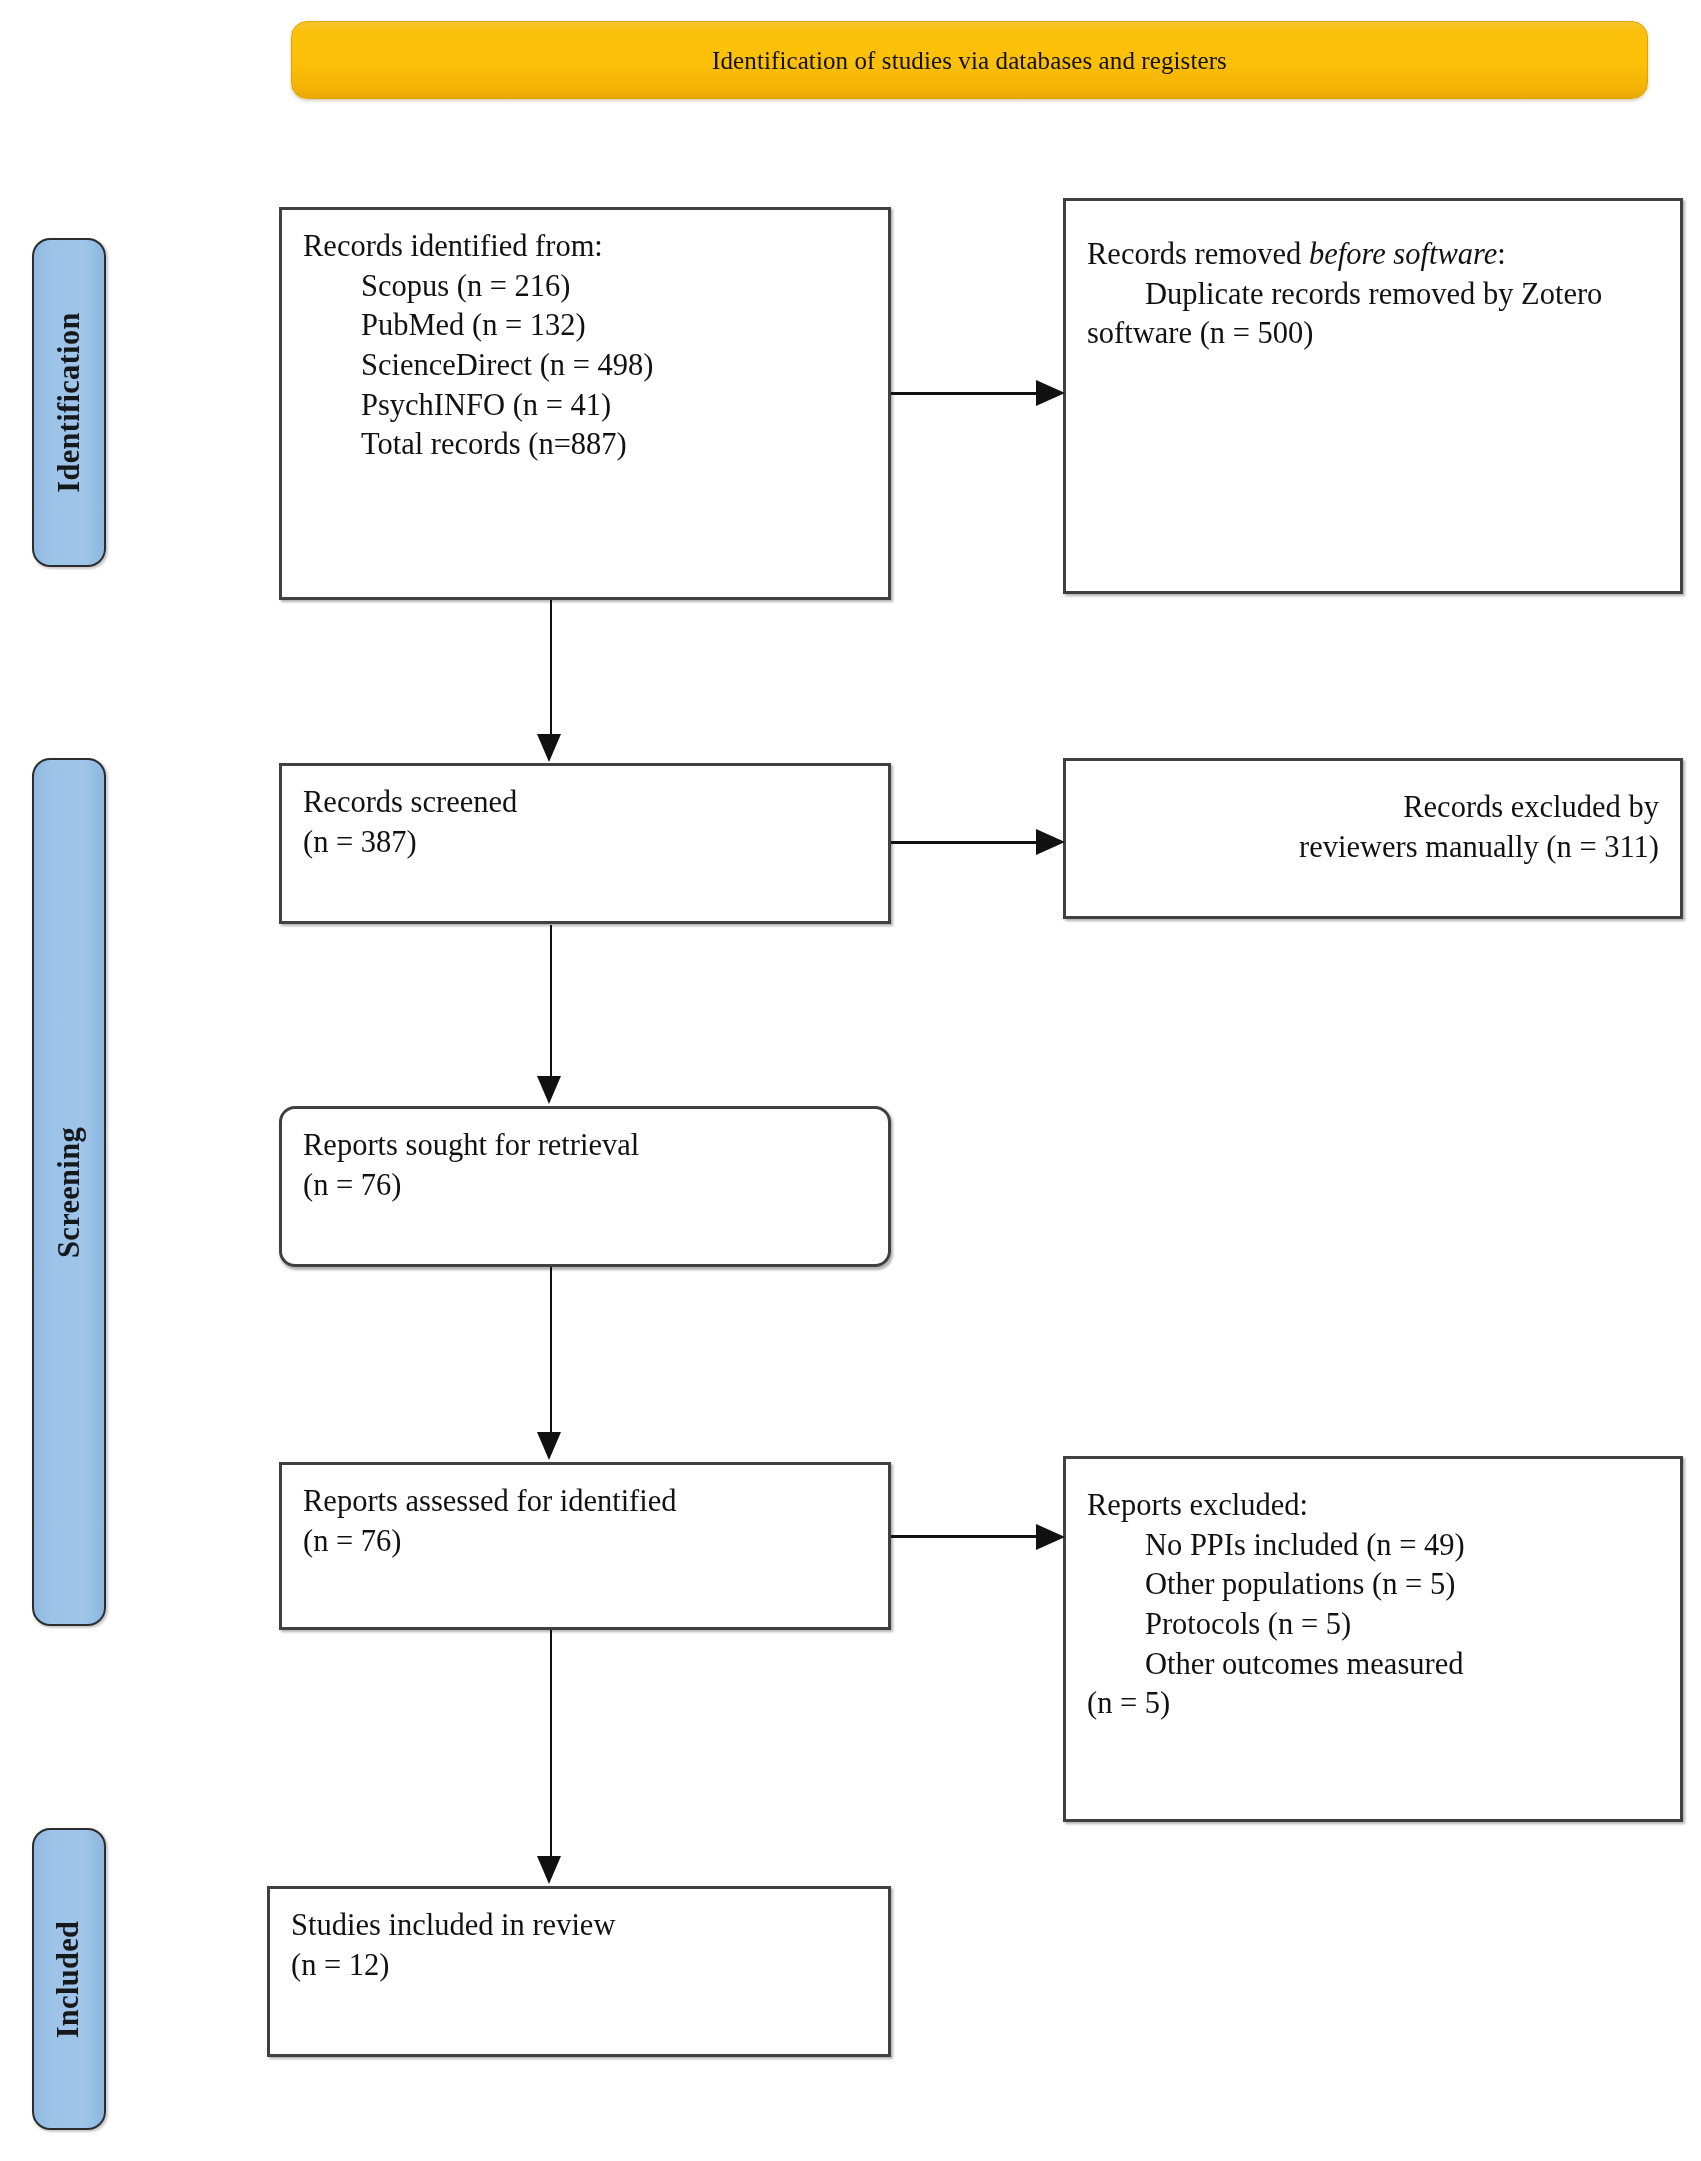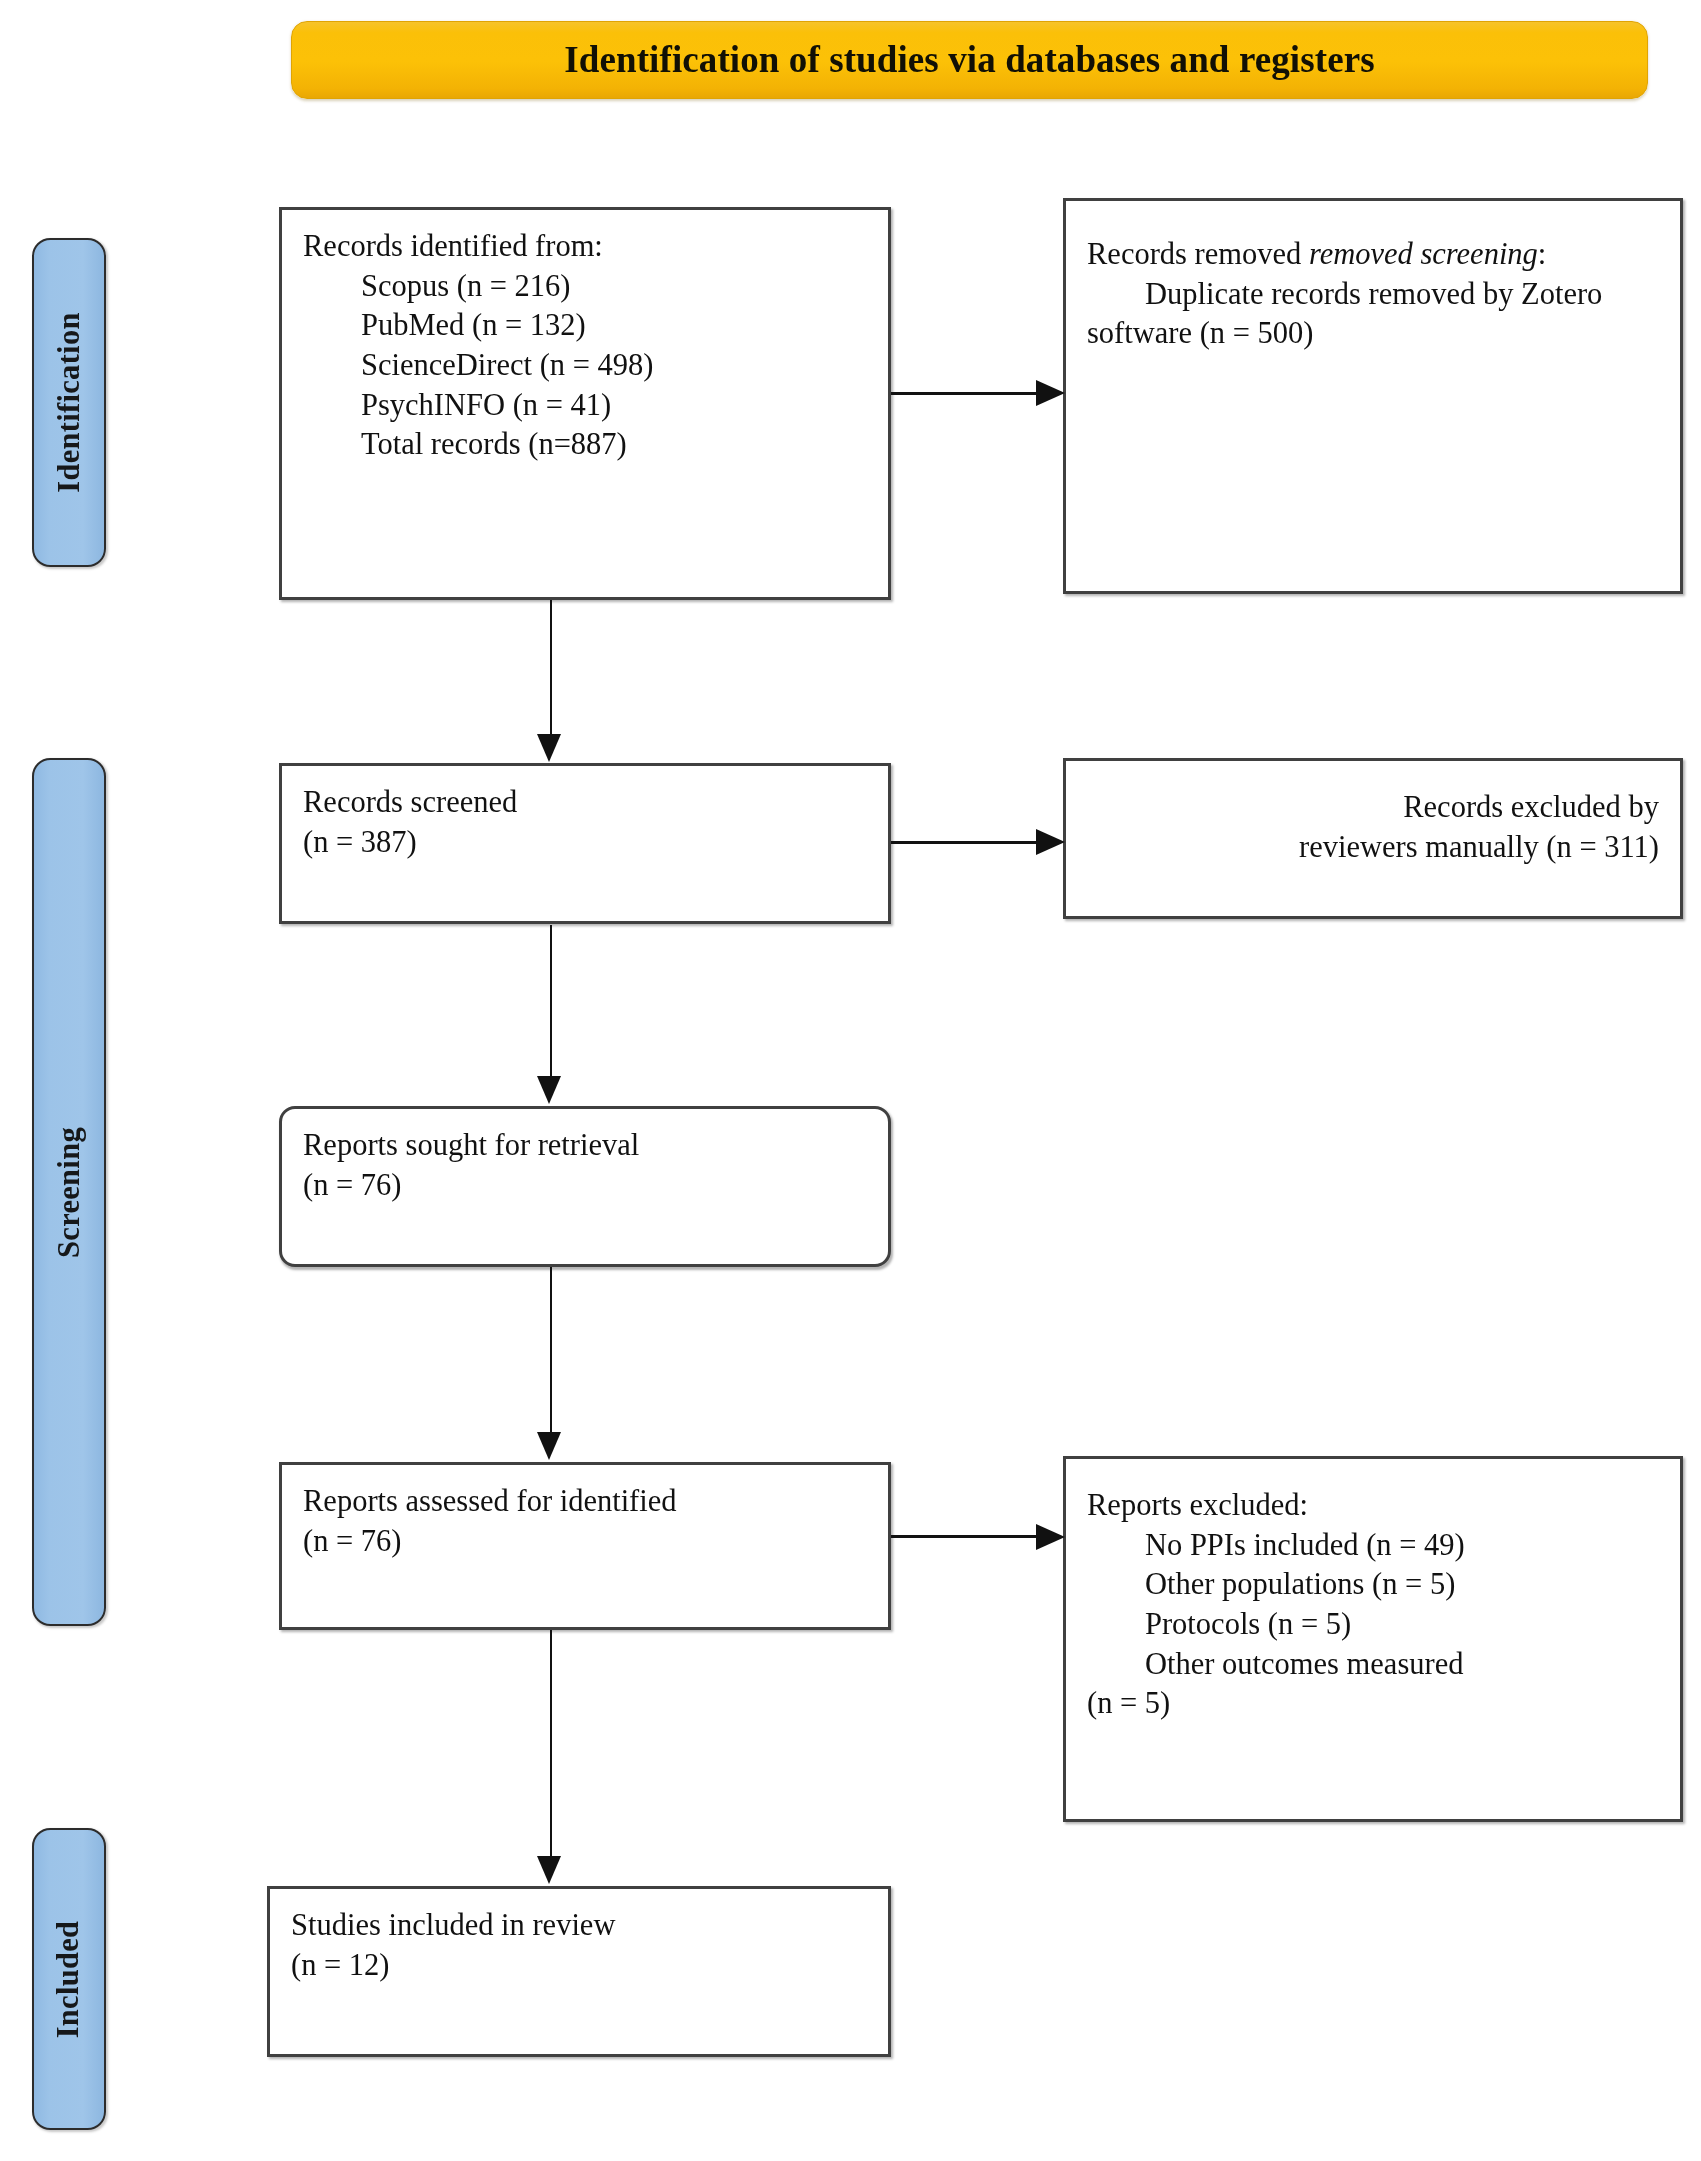--- a/index.html
+++ b/index.html
@@ -32,22 +32,22 @@
         #f3b204 88%,
         #e9a704 100%);
     border: 1.8px solid #e0a403;
     box-shadow: 0 1.8px 3px rgba(120,90,0,0.28);
     display: flex;
     align-items: center;
     justify-content: center;
     box-sizing: border-box;
   }
   .banner-text {
-    font-size: 37px;
-    font-weight: bold;
+    font-size: 25px;
+    font-weight: normal;
     letter-spacing: 0.1px;
     color: #111005;
     text-align: right;
     line-height: 1.1;
   }
 
   
   .stage {
     position: absolute;
     background: linear-gradient(90deg,
@@ -170,21 +170,21 @@
   <div class="box" id="box-identified">
     <div class="ln">Records identified from:</div>
     <div class="ln indent">Scopus (n = 216)</div>
     <div class="ln indent">PubMed (n = 132)</div>
     <div class="ln indent">ScienceDirect (n = 498)</div>
     <div class="ln indent">PsychINFO (n = 41)</div>
     <div class="ln indent">Total records (n=887)</div>
   </div>
 
   <div class="box" id="box-removed">
-    <div class="ln"><span>Records removed </span><em>removed screening</em><span>:</span></div>
+    <div class="ln"><span>Records removed </span><em>before software</em><span>:</span></div>
     <div class="ln" style="text-indent:58px;">Duplicate records removed by Zotero software (n = 500)</div>
   </div>
 
   <div class="box" id="box-screened">
     <div class="ln">Records screened</div>
     <div class="ln">(n = 387)</div>
   </div>
 
   <div class="box" id="box-excluded1">
     <div class="ln">Records excluded by</div>

